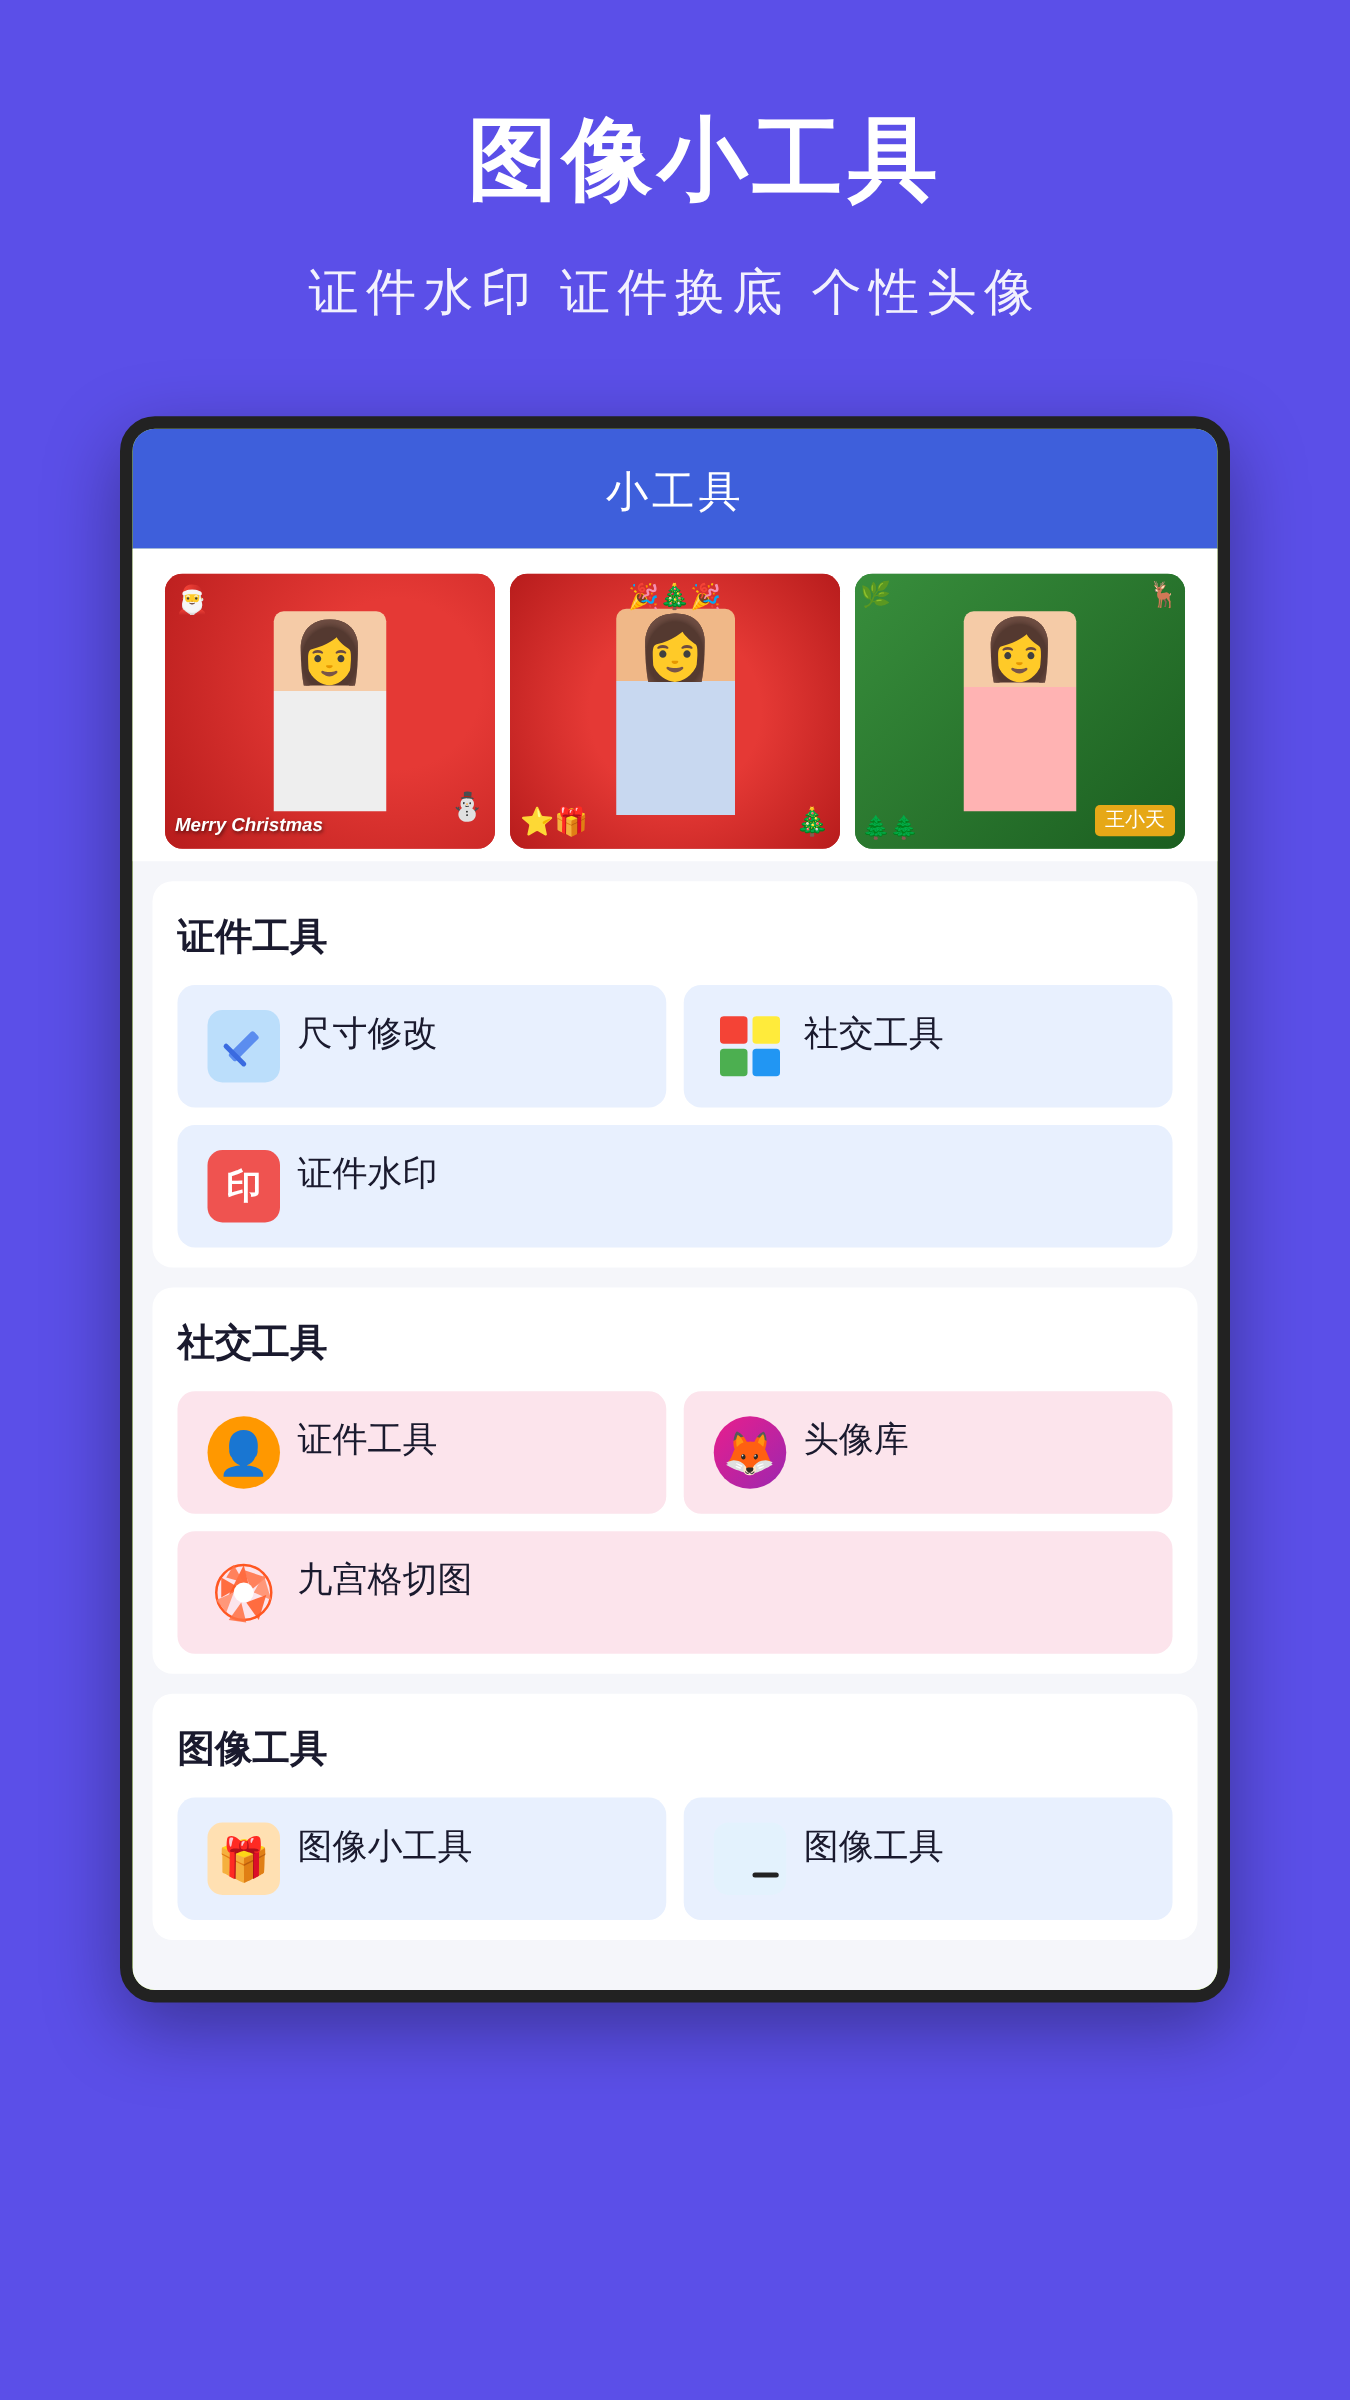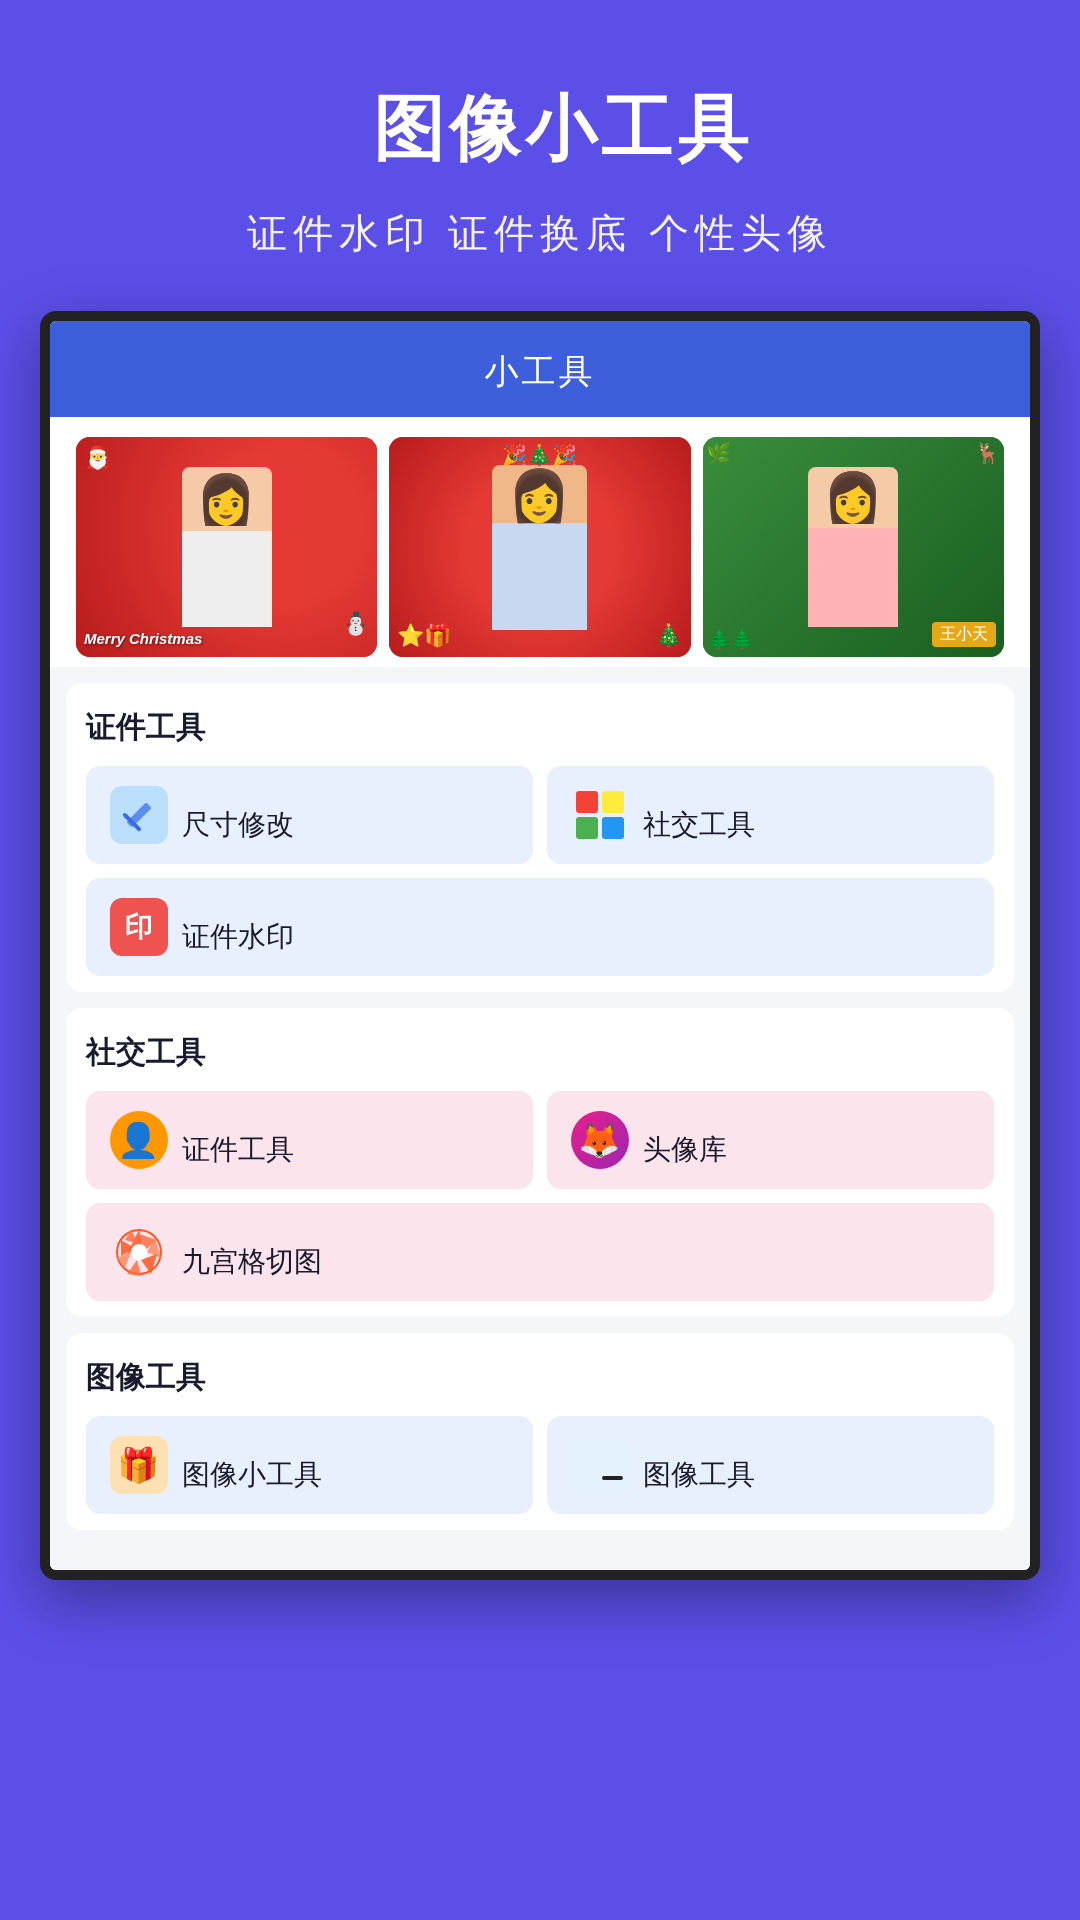--- a/index.html
+++ b/index.html
@@ -29,27 +29,27 @@
       letter-spacing: 4px;
       margin-bottom: 30px;
       margin-left: 48px;
     }
 
     .hero-subtitle {
       font-size: 40px;
       color: #fff;
       opacity: 0.92;
       letter-spacing: 6px;
-      margin-bottom: 50px;
+      margin-bottom: 72px;
     }
 
     .phone-frame {
-      width: 1000px;
+      width: 888px;
       background: #bef264;
-      border-radius: 16px;
+      border-radius: 28px;
       border: 10px solid #222;
       overflow: hidden;
       box-shadow: 0 20px 60px rgba(0,0,0,0.35);
     }
 
     .phone-header {
       background: #3E5FDB;
       padding: 28px 0 22px;
       text-align: center;
     }
@@ -158,21 +158,21 @@
     }
 
     .tools-grid {
       display: flex;
       flex-wrap: wrap;
       gap: 14px;
     }
 
     .tool-btn {
       display: flex;
-      align-items: flex-end;
+      align-items: flex-start;
       gap: 14px;
       padding: 20px 24px;
       border-radius: 14px;
       flex: 1;
       min-width: 250px;
       cursor: pointer;
     }
 
     .tool-btn-blue { background: #e8f0fe; }
     .tool-btn-pink { background: #fce4ec; }

